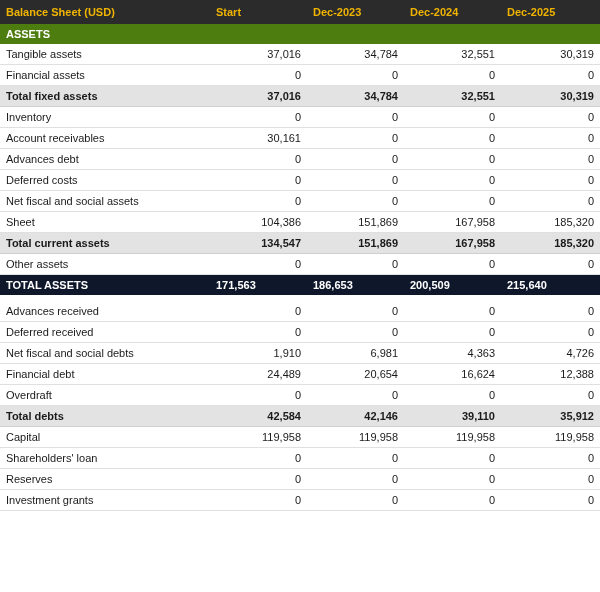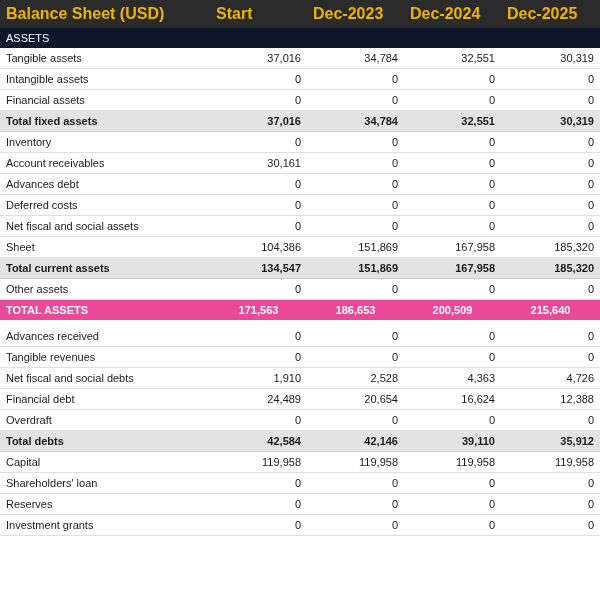--- a/index.html
+++ b/index.html
@@ -29,40 +29,40 @@
   }
   col.c-label { width: 210px; }
   col.c-num { width: 97px; }
   col.c-num-last { width: 99px; }
 
   
   tr.header-row td {
     background: #2b2b2b;
     color: #f0b400;
     font-weight: bold;
-    font-size: 16px;
+    font-size: 11px;
     padding-top: 5px;
     padding-bottom: 5px;
   }
   tr.header-row td.num { text-align: left; }
 
   
   tr.section-row td {
+    background: #4d7c0f;
+    color: #ffffff;
+    font-weight: bold;
+  }
+
+  
+  tr.grand-row td {
     background: #0f172a;
     color: #ffffff;
-    font-weight: normal;
-  }
-
-  
-  tr.grand-row td {
-    background: #ec4899;
-    color: #ffffff;
-    font-weight: bold;
-  }
-  tr.grand-row td.num { text-align: center; }
+    font-weight: bold;
+  }
+  tr.grand-row td.num { text-align: left; }
 
   
   tr.subtotal-row td {
     background: #e3e3e3;
     color: #1a1a1a;
     font-weight: bold;
     border-bottom: 1px solid #cfcfcf;
     border-top: 1px solid #cfcfcf;
     margin-left: 20px;
   }
@@ -107,27 +107,20 @@
         <td colspan="5">ASSETS</td>
       </tr>
       <tr class="data-row">
         <td>Tangible assets</td>
         <td class="num">37,016</td>
         <td class="num">34,784</td>
         <td class="num">32,551</td>
         <td class="num">30,319</td>
       </tr>
       <tr class="data-row">
-        <td>Intangible assets</td>
-        <td class="num">0</td>
-        <td class="num">0</td>
-        <td class="num">0</td>
-        <td class="num">0</td>
-      </tr>
-      <tr class="data-row">
         <td>Financial assets</td>
         <td class="num">0</td>
         <td class="num">0</td>
         <td class="num">0</td>
         <td class="num">0</td>
       </tr>
       <tr class="subtotal-row">
         <td>Total fixed assets</td>
         <td class="num">37,016</td>
         <td class="num">34,784</td>
@@ -201,30 +194,30 @@
         <td colspan="5"></td>
       </tr>
       <tr class="data-row">
         <td>Advances received</td>
         <td class="num">0</td>
         <td class="num">0</td>
         <td class="num">0</td>
         <td class="num">0</td>
       </tr>
       <tr class="data-row">
-        <td>Tangible revenues</td>
+        <td>Deferred received</td>
         <td class="num">0</td>
         <td class="num">0</td>
         <td class="num">0</td>
         <td class="num">0</td>
       </tr>
       <tr class="data-row">
         <td>Net fiscal and social debts</td>
         <td class="num">1,910</td>
-        <td class="num">2,528</td>
+        <td class="num">6,981</td>
         <td class="num">4,363</td>
         <td class="num">4,726</td>
       </tr>
       <tr class="data-row">
         <td>Financial debt</td>
         <td class="num">24,489</td>
         <td class="num">20,654</td>
         <td class="num">16,624</td>
         <td class="num">12,388</td>
       </tr>

